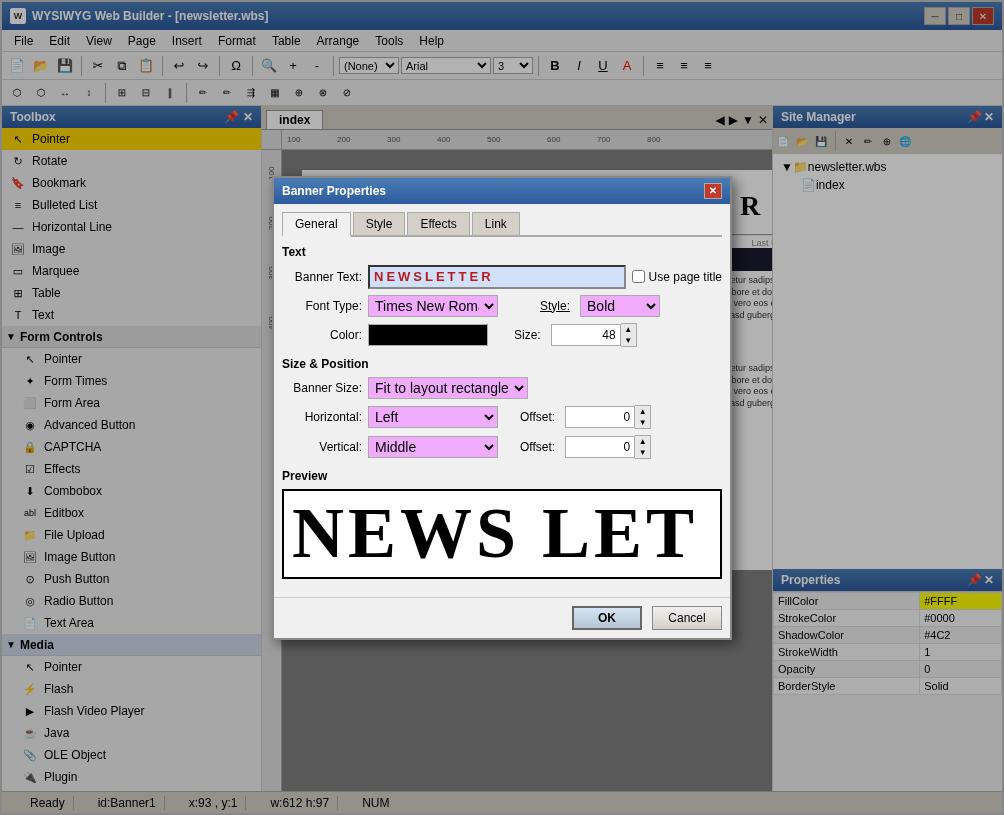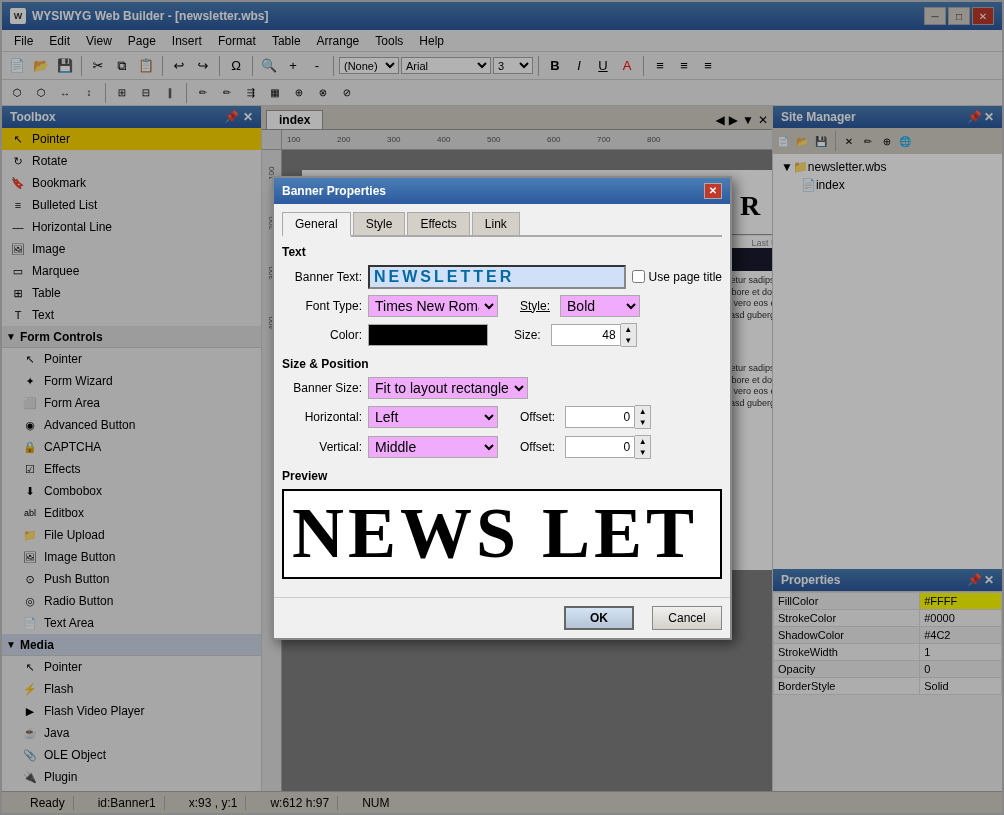--- a/index.html
+++ b/index.html
@@ -88,21 +88,21 @@
     .form-select-md { width: 130px; }
     .form-select-sm { width: 80px; }
     .color-box { width: 120px; height: 22px; background: #000; border: 1px solid #aaa; }
     .checkbox-label { display: flex; align-items: center; gap: 4px; font-size: 12px; }
     .spin-group { display: flex; align-items: center; }
     .spin-input { width: 70px; height: 22px; border: 1px solid #aaa; font-size: 12px; padding: 0 4px; text-align: right; }
     .spin-arrows { display: flex; flex-direction: column; width: 16px; border: 1px solid #aaa; border-left: none; }
     .spin-up, .spin-down { height: 11px; background: #e8e8e8; cursor: pointer; display: flex; align-items: center; justify-content: center; font-size: 8px; }
     .banner-preview { border: 2px solid #000; background: white; height: 90px; margin: 4px 0; display: flex; align-items: center; overflow: hidden; padding: 4px 8px; }
     .banner-preview-text { font-family: 'Times New Roman', serif; font-size: 72px; font-weight: bold; white-space: nowrap; color: #000; letter-spacing: 4px; }
-    .modal-footer { display: flex; justify-content: flex-end; gap: 18px; padding: 8px 8px; border-top: 1px solid #ccc; }
+    .modal-footer { display: flex; justify-content: flex-end; gap: 10px; padding: 8px 8px; border-top: 1px solid #ccc; }
     .modal-btn { height: 24px; min-width: 70px; border: 1px solid #888; background: linear-gradient(to bottom, #f0f0f0, #d4d0c8); cursor: pointer; font-size: 12px; }
     .modal-btn.primary { background: linear-gradient(to bottom, #d4e4f4, #b4c4d4); border: 2px solid #666; font-weight: bold; }
 
     .ruler-container { display: flex; }
     .corner-box { width: 20px; height: 20px; background: #e0e0e0; border-right: 1px solid #aaa; border-bottom: 1px solid #aaa; flex-shrink: 0; }
     .ruler-h { flex: 1; height: 20px; background: #e0e0e0; border-bottom: 1px solid #aaa; position: relative; overflow: hidden; }
     .ruler-v { width: 20px; background: #e0e0e0; border-right: 1px solid #aaa; }
 
     .canvas-with-ruler { display: flex; flex-direction: column; flex: 1; overflow: hidden; }
     .canvas-main-row { display: flex; flex: 1; overflow: hidden; }
@@ -249,21 +249,21 @@
         <div class="toolbox-section-row">
           <span class="arrow">▼</span>
           <span>Form Controls</span>
         </div>
         <div class="toolbox-item" style="padding-left:20px;">
           <span class="toolbox-icon">↖</span>
           <span>Pointer</span>
         </div>
         <div class="toolbox-item" style="padding-left:20px;">
           <span class="toolbox-icon">✦</span>
-          <span>Form Wizard</span>
+          <span>Form Times</span>
         </div>
         <div class="toolbox-item" style="padding-left:20px;">
           <span class="toolbox-icon">⬜</span>
           <span>Form Area</span>
         </div>
         <div class="toolbox-item" style="padding-left:20px;">
           <span class="toolbox-icon">◉</span>
           <span>Advanced Button</span>
         </div>
         <div class="toolbox-item" style="padding-left:20px;">
@@ -500,34 +500,34 @@
           <div class="modal-tab active">General</div>
           <div class="modal-tab">Style</div>
           <div class="modal-tab">Effects</div>
           <div class="modal-tab">Link</div>
         </div>
 
         <div class="modal-section">
           <div class="modal-section-title">Text</div>
           <div class="form-row">
             <span class="form-label">Banner Text:</span>
-            <input type="text" class="form-input form-input-banner" value="NEWSLETTER" style="flex: 1 1 0%; background: rgb(208, 224, 248); color: #0369a1; font-weight: bold; letter-spacing: 3px; border: 2px inset rgb(136, 136, 136); height: 24px; font-size: 16px;">
+            <input type="text" class="form-input form-input-banner" value="NEWSLETTER" style="flex: 1 1 0%; background: rgb(208, 224, 248); color: #b91c1c; font-weight: bold; letter-spacing: 3px; border: 2px inset rgb(136, 136, 136); height: 24px; font-size: 13px;">
             <label class="checkbox-label">
               <input type="checkbox" style="">
               <span>Use page title</span>
             </label>
           </div>
           <div class="form-row">
             <span class="form-label">Font Type:</span>
             <select class="form-select form-select-md">
               <option>Times New Roman</option>
               <option>Arial</option>
               <option>Verdana</option>
             </select>
-            <span style="margin-left:16px;text-decoration:underline;">Style:</span>
+            <span style="margin-left:36px;text-decoration:underline;">Style:</span>
             <select class="form-select form-select-sm" style="margin-left:4px;">
               <option>Bold</option>
               <option>Regular</option>
               <option>Italic</option>
             </select>
           </div>
           <div class="form-row">
             <span class="form-label">Color:</span>
             <div class="color-box"></div>
             <span style="margin-left:20px;">Size:</span>

